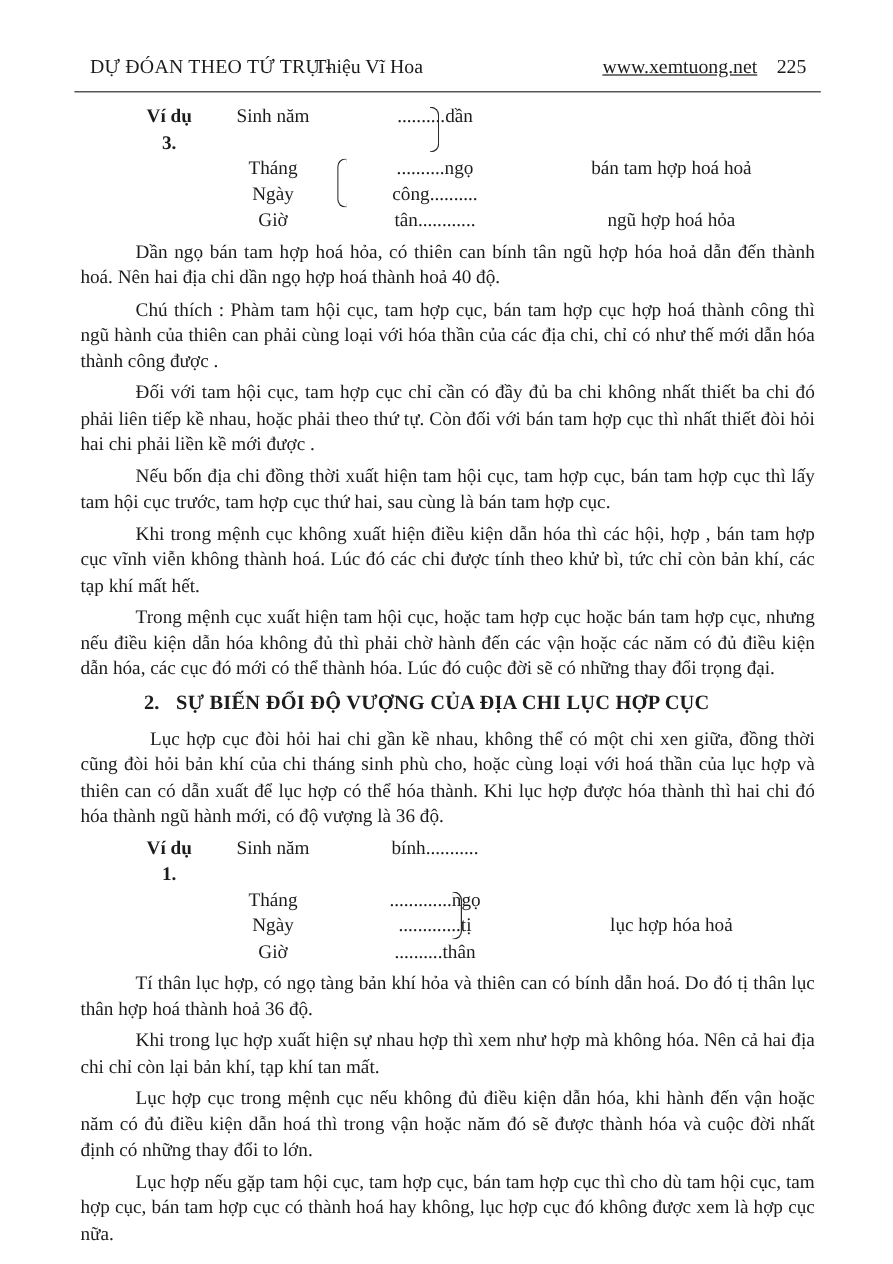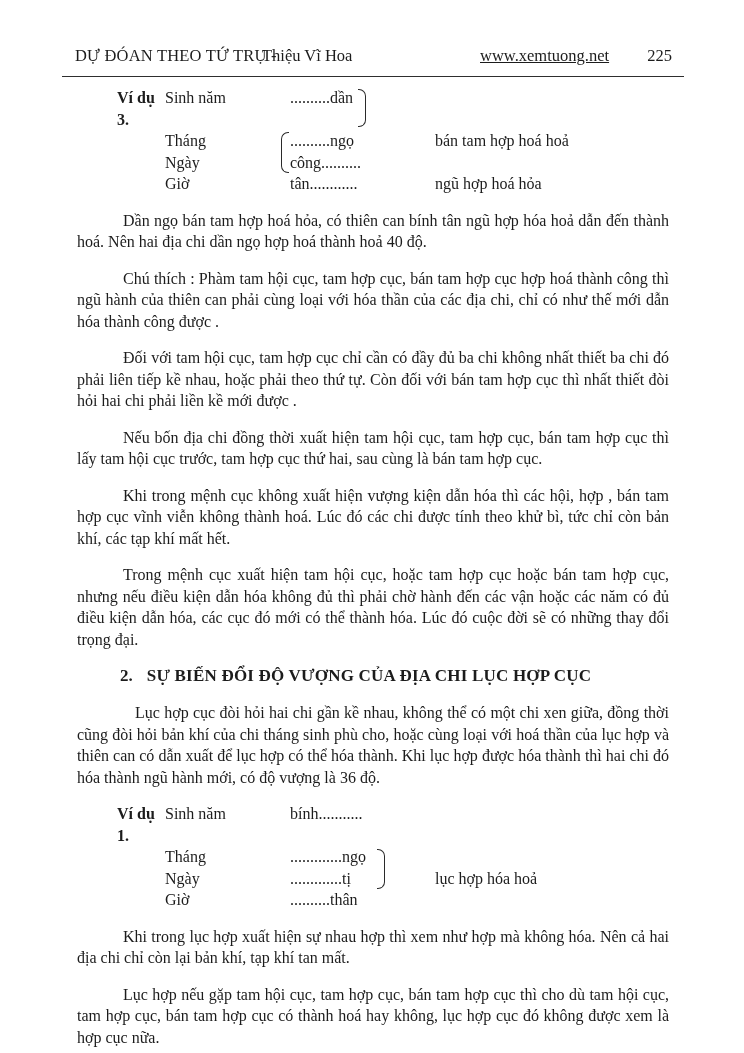--- a/index.html
+++ b/index.html
@@ -8,27 +8,27 @@
     font-family:"Liberation Serif","DejaVu Serif",serif;
     color:#1c1c1c;
   }
   .page{position:relative;width:744px;height:1053px;background:#fff;}
   .content{padding:0 60px 17px 62px;}
 
   
   .header{position:relative;height:20px;margin-top:46px;font-size:16.5px;}
   .hd-title{position:absolute;left:13px;top:0;letter-spacing:.2px;}
   .hd-author{position:absolute;left:200px;top:0;}
-  .hd-site{position:absolute;left:418px;top:0;text-decoration:underline;}
+  .hd-site{position:absolute;left:440px;top:0;text-decoration:underline;}
   .hd-page{position:absolute;right:12px;top:0;}
   .rule{border:0;border-top:1.8px solid #2e2e2e;margin:10px 0 0 0;}
 
   
   .example{position:relative;font-size:16px;line-height:21.5px;margin-top:10px;}
-  .ex-row{display:flex;padding-left:55px;}
+  .ex-row{display:flex;padding-left:55px;text-align:center;}
   .ex-label{width:48px;font-weight:bold;flex:none;}
   .ex-field{width:125px;flex:none;}
   .ex-value{width:145px;flex:none;}
   .ex-note{flex:1;}
   .bracket{position:absolute;box-sizing:border-box;}
   .bracket.right{
     width:8px;
     border-top:1.5px solid #2a2a2a;border-bottom:1.5px solid #2a2a2a;
     border-right:1.5px solid #2a2a2a;border-left:none;
     border-radius:0 7px 7px 0;
@@ -39,21 +39,21 @@
     border-left:1.5px solid #2a2a2a;border-right:none;
     border-radius:7px 0 0 7px;
   }
   .br-ex3-right{left:296px;top:2px;height:38px;}
   .br-ex3-left{left:219px;top:45px;height:41px;}
   .br-ex1-right{left:315px;top:46px;height:40px;}
 
   
   .para{
     font-size:16px;line-height:21.5px;text-align:justify;
-    text-indent:46px;margin:15px;
+    text-indent:46px;margin:5px;
   }
   .para.wide-indent{text-indent:58px;}
   .body-a{margin-top:3px;}
 
   .section-heading{
     display:flex;font-weight:bold;font-size:17px;line-height:22px;
     margin:6px 0 9px 0;padding-left:58px;
   }
   .sh-number{flex:none;}
   .sh-title{margin-left:14px;letter-spacing:.2px;}
@@ -99,21 +99,21 @@
         <span class="ex-value">tân............</span>
         <span class="ex-note">ngũ hợp hoá hỏa</span>
       </div>
     </div>
 
     <div class="body-a">
       <p class="para">Dần ngọ bán tam hợp hoá hỏa, có thiên can bính tân ngũ hợp hóa hoả dẫn đến thành hoá. Nên hai địa chi dần ngọ hợp hoá thành hoả 40 độ.</p>
       <p class="para">Chú thích : Phàm tam hội cục, tam hợp cục, bán tam hợp cục hợp hoá thành công thì ngũ hành của thiên can phải cùng loại với hóa thần của các địa chi, chỉ có như thế mới dẫn hóa thành công được .</p>
       <p class="para">Đối với tam hội cục, tam hợp cục chỉ cần có đầy đủ ba chi không nhất thiết ba chi đó phải liên tiếp kề nhau, hoặc phải theo thứ tự. Còn đối với bán tam hợp cục thì nhất thiết đòi hỏi hai chi phải liền kề mới được .</p>
       <p class="para">Nếu bốn địa chi đồng thời xuất hiện tam hội cục, tam hợp cục, bán tam hợp cục thì lấy tam hội cục trước, tam hợp cục thứ hai, sau cùng là bán tam hợp cục.</p>
-      <p class="para">Khi trong mệnh cục không xuất hiện vượng kiện dẫn hóa thì các hội, hợp , bán tam hợp cục vĩnh viễn không thành hoá. Lúc đó các chi được tính theo khử bì, tức chỉ còn bản khí, các tạp khí mất hết.</p>
+      <p class="para">Khi trong mệnh cục không xuất hiện điều kiện dẫn hóa thì các hội, hợp , bán tam hợp cục vĩnh viễn không thành hoá. Lúc đó các chi được tính theo khử bì, tức chỉ còn bản khí, các tạp khí mất hết.</p>
       <p class="para">Trong mệnh cục xuất hiện tam hội cục, hoặc tam hợp cục hoặc bán tam hợp cục, nhưng nếu điều kiện dẫn hóa không đủ thì phải chờ hành đến các vận hoặc các năm có đủ điều kiện dẫn hóa, các cục đó mới có thể thành hóa. Lúc đó cuộc đời sẽ có những thay đổi trọng đại.</p>
     </div>
 
     <div class="section-heading">
       <span class="sh-number">2.</span>
       <span class="sh-title">SỰ BIẾN ĐỔI ĐỘ VƯỢNG CỦA ĐỊA CHI LỤC HỢP CỤC</span>
     </div>
 
     <div>
       <p class="para wide-indent">Lục hợp cục đòi hỏi hai chi gần kề nhau, không thể có một chi xen giữa, đồng thời cũng đòi hỏi bản khí của chi tháng sinh phù cho, hoặc cùng loại với hoá thần của lục hợp  và thiên can có dẫn xuất để lục hợp có thể hóa thành. Khi lục hợp được hóa thành thì hai chi đó hóa thành ngũ hành mới, có độ vượng là 36 độ.</p>
@@ -141,18 +141,20 @@
       </div>
       <div class="ex-row">
         <span class="ex-label"></span>
         <span class="ex-field">Giờ</span>
         <span class="ex-value">..........thân</span>
         <span class="ex-note"></span>
       </div>
     </div>
 
     <div>
+      <p class="para">Tí thân lục hợp, có ngọ tàng bản khí hỏa và thiên can có bính dẫn hoá. Do đó tị thân lục thân hợp hoá thành hoả 36 độ.</p>
       <p class="para">Khi trong lục hợp xuất hiện sự nhau hợp thì xem như hợp mà không hóa. Nên cả hai địa chi chỉ còn lại bản khí, tạp khí tan mất.</p>
+      <p class="para">Lục hợp cục trong mệnh cục nếu không đủ điều kiện dẫn hóa, khi hành đến vận hoặc năm có đủ điều kiện dẫn hoá thì trong vận hoặc năm đó sẽ được thành hóa và cuộc đời nhất định có những thay đổi to lớn.</p>
       <p class="para">Lục hợp nếu gặp tam hội cục, tam hợp cục, bán  tam hợp cục thì cho dù tam hội cục, tam hợp cục, bán tam hợp cục có thành hoá hay không, lục hợp cục đó không được xem là hợp cục nữa.</p>
     </div>
 
   </div>
 </div>
 
 </body></html>

